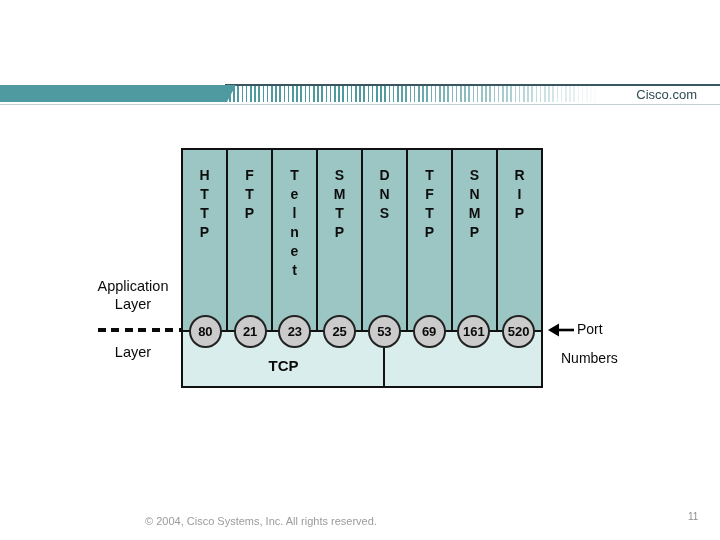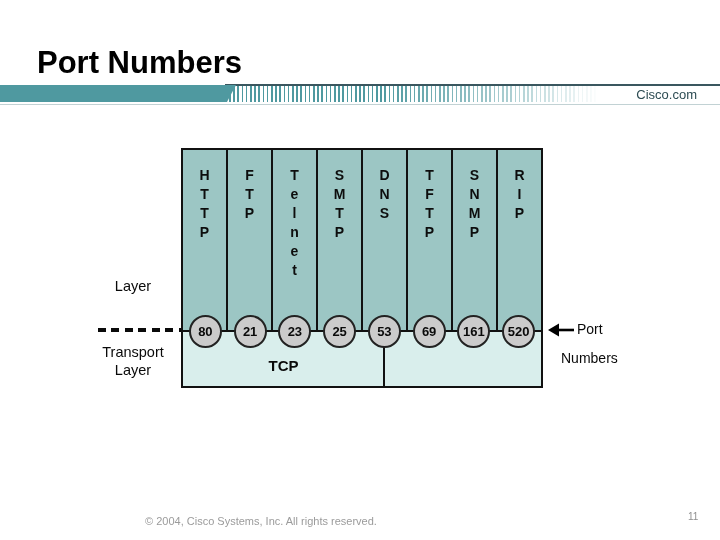--- a/index.html
+++ b/index.html
@@ -95,21 +95,20 @@
 
   
   .footer-copy{position:absolute;left:145px;top:515px;font-size:11px;color:#9b9b9b;}
   .page-num{position:absolute;left:688px;top:511px;font-size:10px;color:#8f8f8f;}
 </style>
 </head>
 <body>
 
 <div class="slide">
 
-  <h1 class="title">Port Numbers</h1>
 
   <div class="header-accent-line"></div>
   <div class="header-solid"></div>
   <div class="header-stripes"></div>
   <div class="header-underline"></div>
   <div class="brand">Cisco.com</div>
 
   <div class="diagram">
     <div class="columns-area">
         <div class="proto-col">
@@ -186,25 +185,25 @@
         <div class="port-circle" style="left: 95.375px;">23</div>
         <div class="port-circle" style="left: 140.125px;">25</div>
         <div class="port-circle" style="left: 184.875px;">53</div>
         <div class="port-circle" style="left: 229.625px;">69</div>
         <div class="port-circle" style="left: 274.375px;">161</div>
         <div class="port-circle" style="left: 319.125px;">520</div>
       </div>
   </div>
 
   <div class="app-layer">
+    <div>Application</div>
     <div>Layer</div>
   </div>
   <div class="dashed-line"></div>
   <div class="transport-layer">
-    <div>Transport</div>
     <div>Layer</div>
   </div>
 
   <svg class="port-arrow" width="28" height="16" viewBox="0 0 28 16">
     <path d="M27 8 L10 8" stroke="#000" stroke-width="2.6"></path>
     <path d="M12 1.5 L1 8 L12 14.5 Z" fill="#000"></path>
   </svg>
   <div class="port-label-1">Port</div>
   <div class="port-label-2">Numbers</div>
 

